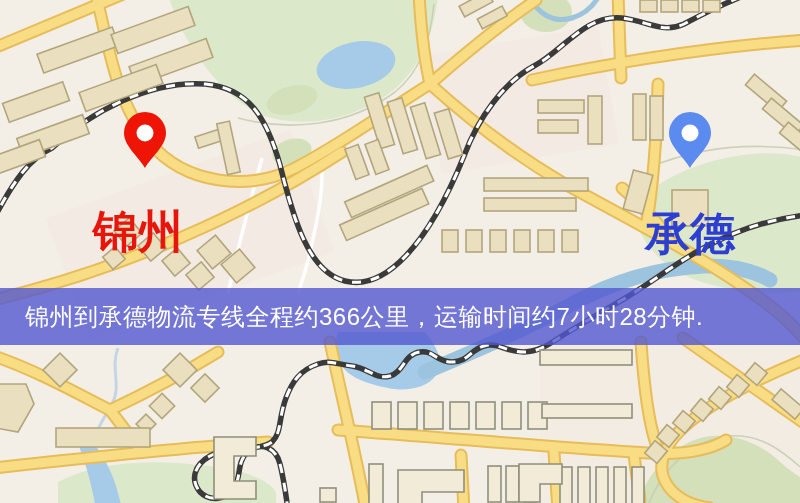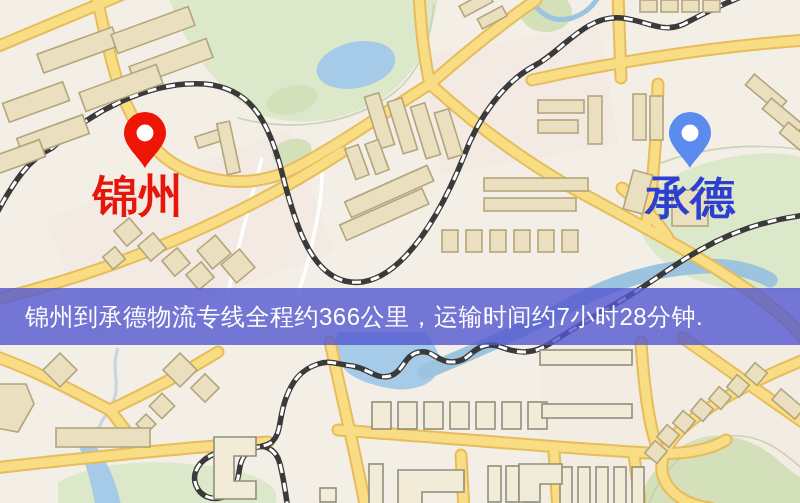--- a/index.html
+++ b/index.html
@@ -28,21 +28,21 @@
 
   
   .marker{position:absolute;width:48px;height:58px;}
   .marker svg{display:block;}
   .pin-red .pin-body{fill:var(--pin-red,#ee1507);}
   .pin-blue .pin-body{fill:var(--pin-blue,#5b8bee);}
   .pin-hole{fill:#ffffff;}
   .marker-label{
     position:absolute;width:170px;text-align:center;
     font-family:"Liberation Serif",serif;font-weight:700;
-    font-size:45px;line-height:1.1;pointer-events:none;
+    font-size:45px;line-height:1.1;pointer-events:none;margin-top:36px;
   }
   .label-jinzhou{color:var(--label-red,#e8150b);}
   .label-chengde{color:var(--label-blue,#2c3fd1);}
 
   
   .banner{
     position:absolute;left:0;top:288px;width:800px;height:57px;
     background:var(--banner-bg,rgba(82,88,208,.8));
     color:var(--banner-text,#ffffff);
     display:flex;align-items:center;box-sizing:border-box;

